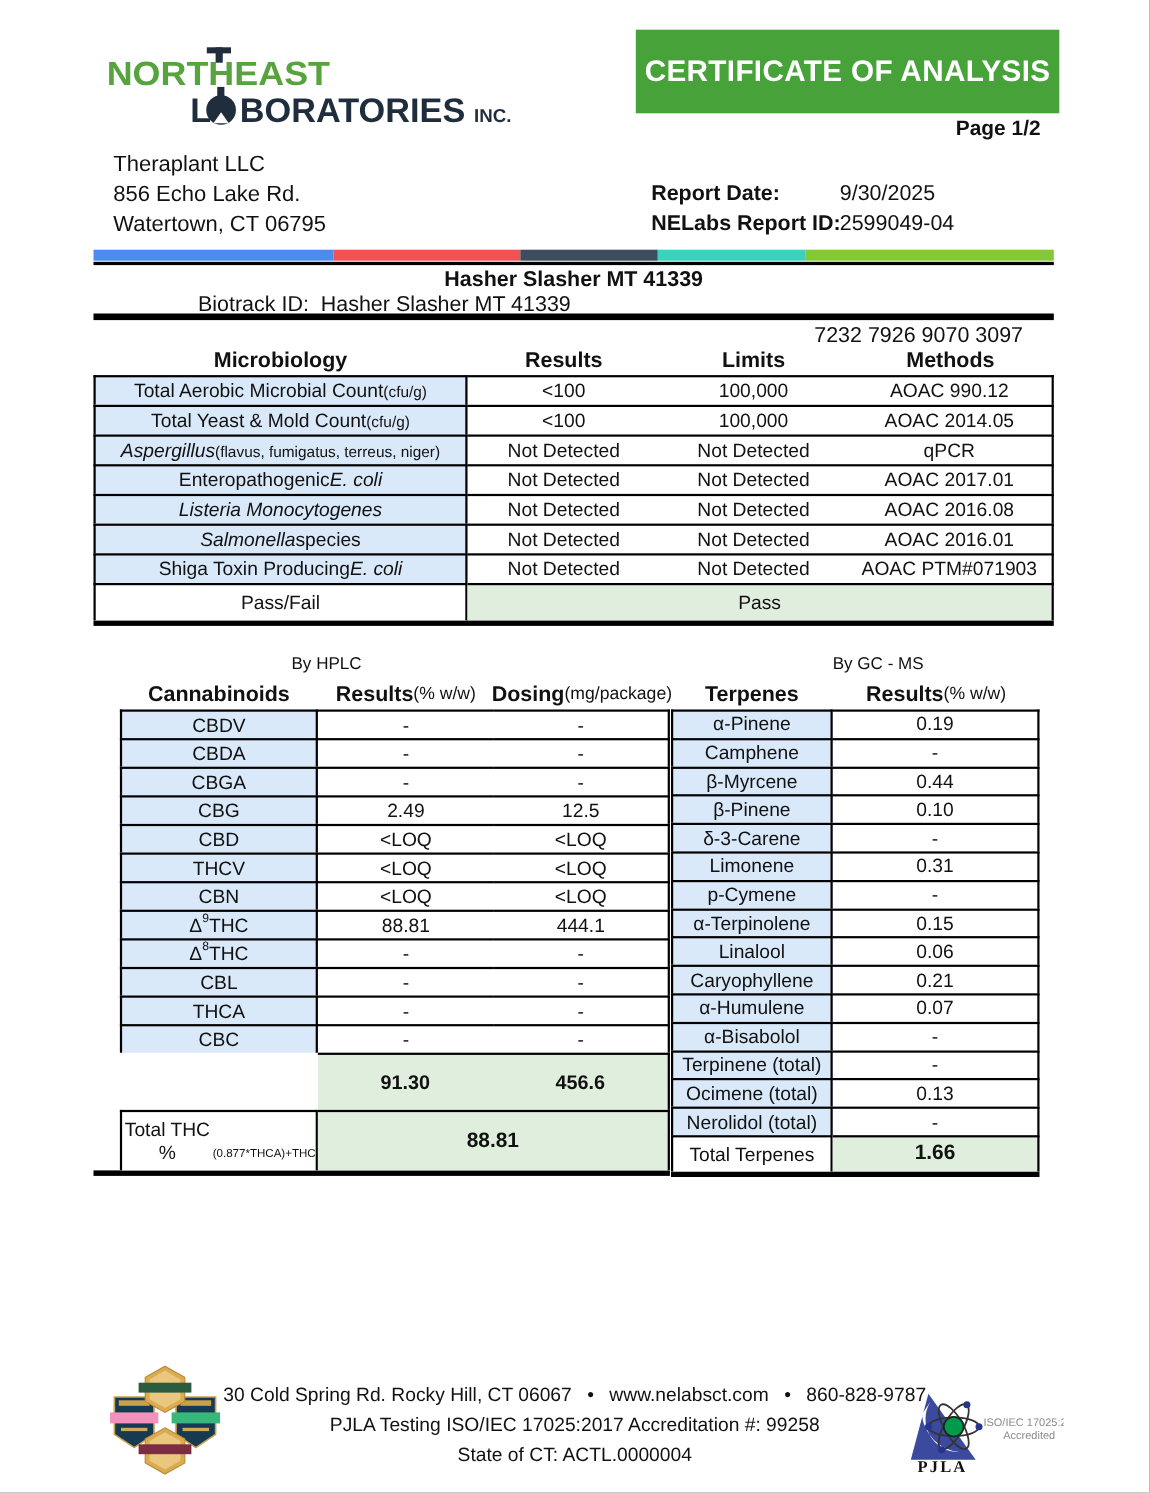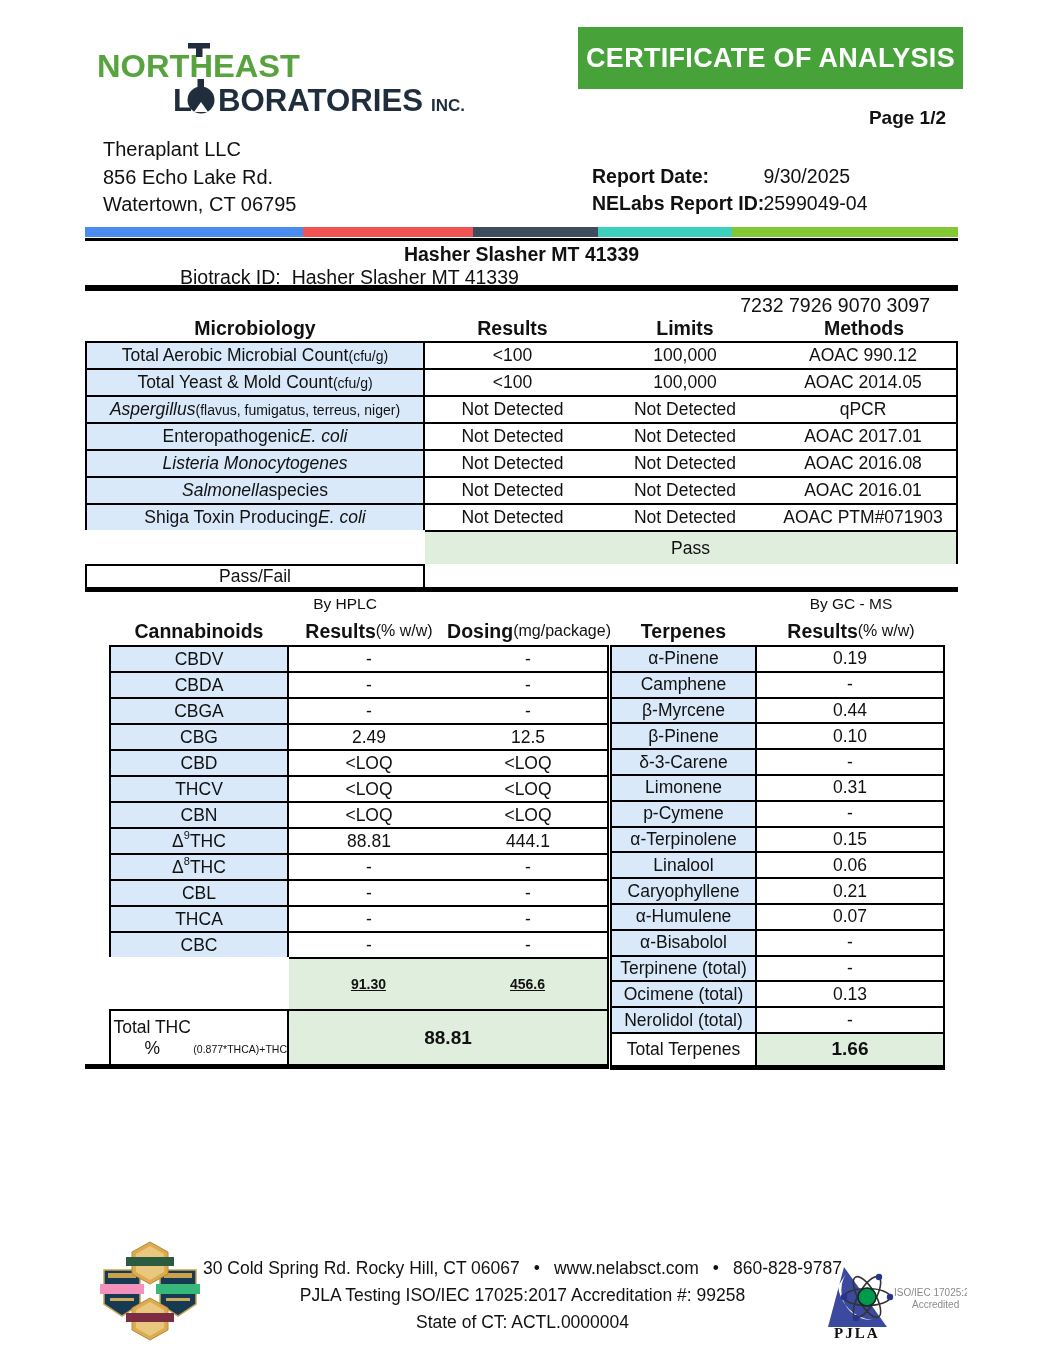--- a/index.html
+++ b/index.html
@@ -1,20 +1,20 @@
 <!DOCTYPE html>
 <html style="--banner: #47a23a; --blue: #d9e9fa; --green: #dfeedd;"><head>
 <meta charset="utf-8">
 <style>
   html,body{margin:0;padding:0;background:#888;}
   .page{position:relative;width:1045px;height:1357px;background:#fff;margin:0 auto;
         font-family:"Liberation Sans",sans-serif;color:#111;overflow:hidden;}
   
   .client{position:absolute;left:103px;top:136px;font-size:20px;line-height:27.5px;}
-  .banner{position:absolute;left:578px;top:27px;width:385px;height:62px;background:var(--banner);
+  .banner{position:absolute;left:578px;top:27px;width:385px;height:76px;background:var(--banner);
           display:flex;align-items:center;justify-content:center;}
   .banner span{color:#fff;font-weight:700;font-size:27px;letter-spacing:.3px;}
   .pagenum{position:absolute;left:658px;top:107px;width:288px;text-align:right;font-weight:700;font-size:19px;}
   .fieldrow{position:absolute;left:592px;font-size:19.5px;white-space:nowrap;}
   .flabel{display:inline-block;width:166px;font-weight:700;}
   
   .strip{position:absolute;left:85px;top:227px;width:873px;height:10px;display:flex;}
   .strip div{height:100%;}
   .thinline{position:absolute;left:85px;top:238px;width:873px;height:2.5px;background:#000;}
   .sampletitle{position:absolute;left:85px;top:243px;width:873px;text-align:center;font-weight:700;font-size:19.5px;}
@@ -36,25 +36,25 @@
   .bt{border-top:2.5px solid #000;}
   .lbl{background:var(--blue);border-left:2px solid #000;border-right:2.5px solid #000;}
   .lblw{background:#fff;border-left:2px solid #000;border-right:2.5px solid #000;}
   .edge{border-right:2px solid #000;}
   .greenc{background:var(--green);}
   .bold{font-weight:700;font-size:19px;}
   .p-i{font-style:italic;}
   .p-sm{font-size:14px;}
   .p-sup{font-size:11px;position:relative;top:-6px;}
   .p-sub{font-size:10.5px;position:relative;top:5px;margin-top:12px;}
-  .bynote{position:absolute;top:595px;font-size:15.5px;text-align:center;}
+  .bynote{position:absolute;top:595px;font-size:15.5px;text-align:left;}
   #note-hplc{left:265px;width:160px;}
   #note-gcms{left:757px;width:188px;}
   .twovals{display:flex;width:100%;height:100%;}
-  .twovals span{flex:1;display:flex;align-items:center;justify-content:center;font-weight:700;font-size:14px;text-decoration:underline;}
+  .twovals span{flex:1;display:flex;align-items:center;justify-content:center;font-weight:700;font-size:18px;}
   
   .footline{position:absolute;left:0;width:1045px;text-align:center;font-size:17.5px;}
   .footline .sep{margin:0 14px;}
 </style>
 </head>
 <body>
 
 <div class="page">
 
   <svg style="position:absolute;left:88px;top:28px;" width="400" height="100" viewBox="0 0 400 100">
@@ -155,22 +155,22 @@
       <div class="tcell bt">Not Detected</div>
       <div class="tcell bt">Not Detected</div>
       <div class="tcell bt edge">AOAC 2016.01</div>
       <div class="tcell lbl bt">
         <span>Shiga Toxin Producing </span>
         <span class="p-i">E. coli</span>
       </div>
       <div class="tcell bt">Not Detected</div>
       <div class="tcell bt">Not Detected</div>
       <div class="tcell bt edge">AOAC PTM#071903</div>
+      <div class="tcell lblw bt">Pass/Fail</div>
       <div class="tcell bt edge greenc" style="grid-column: 2 / span 3;">Pass</div>
-      <div class="tcell lblw bt">Pass/Fail</div>
     </div>
 
   <div id="note-hplc" class="bynote">By HPLC</div>
   <div id="note-gcms" class="bynote">By GC - MS</div>
 
   <div id="cann-grid" class="gridtbl">
       <div class="tcell hdr">
         <span>Cannabinoids</span>
       </div>
       <div class="tcell hdr">

